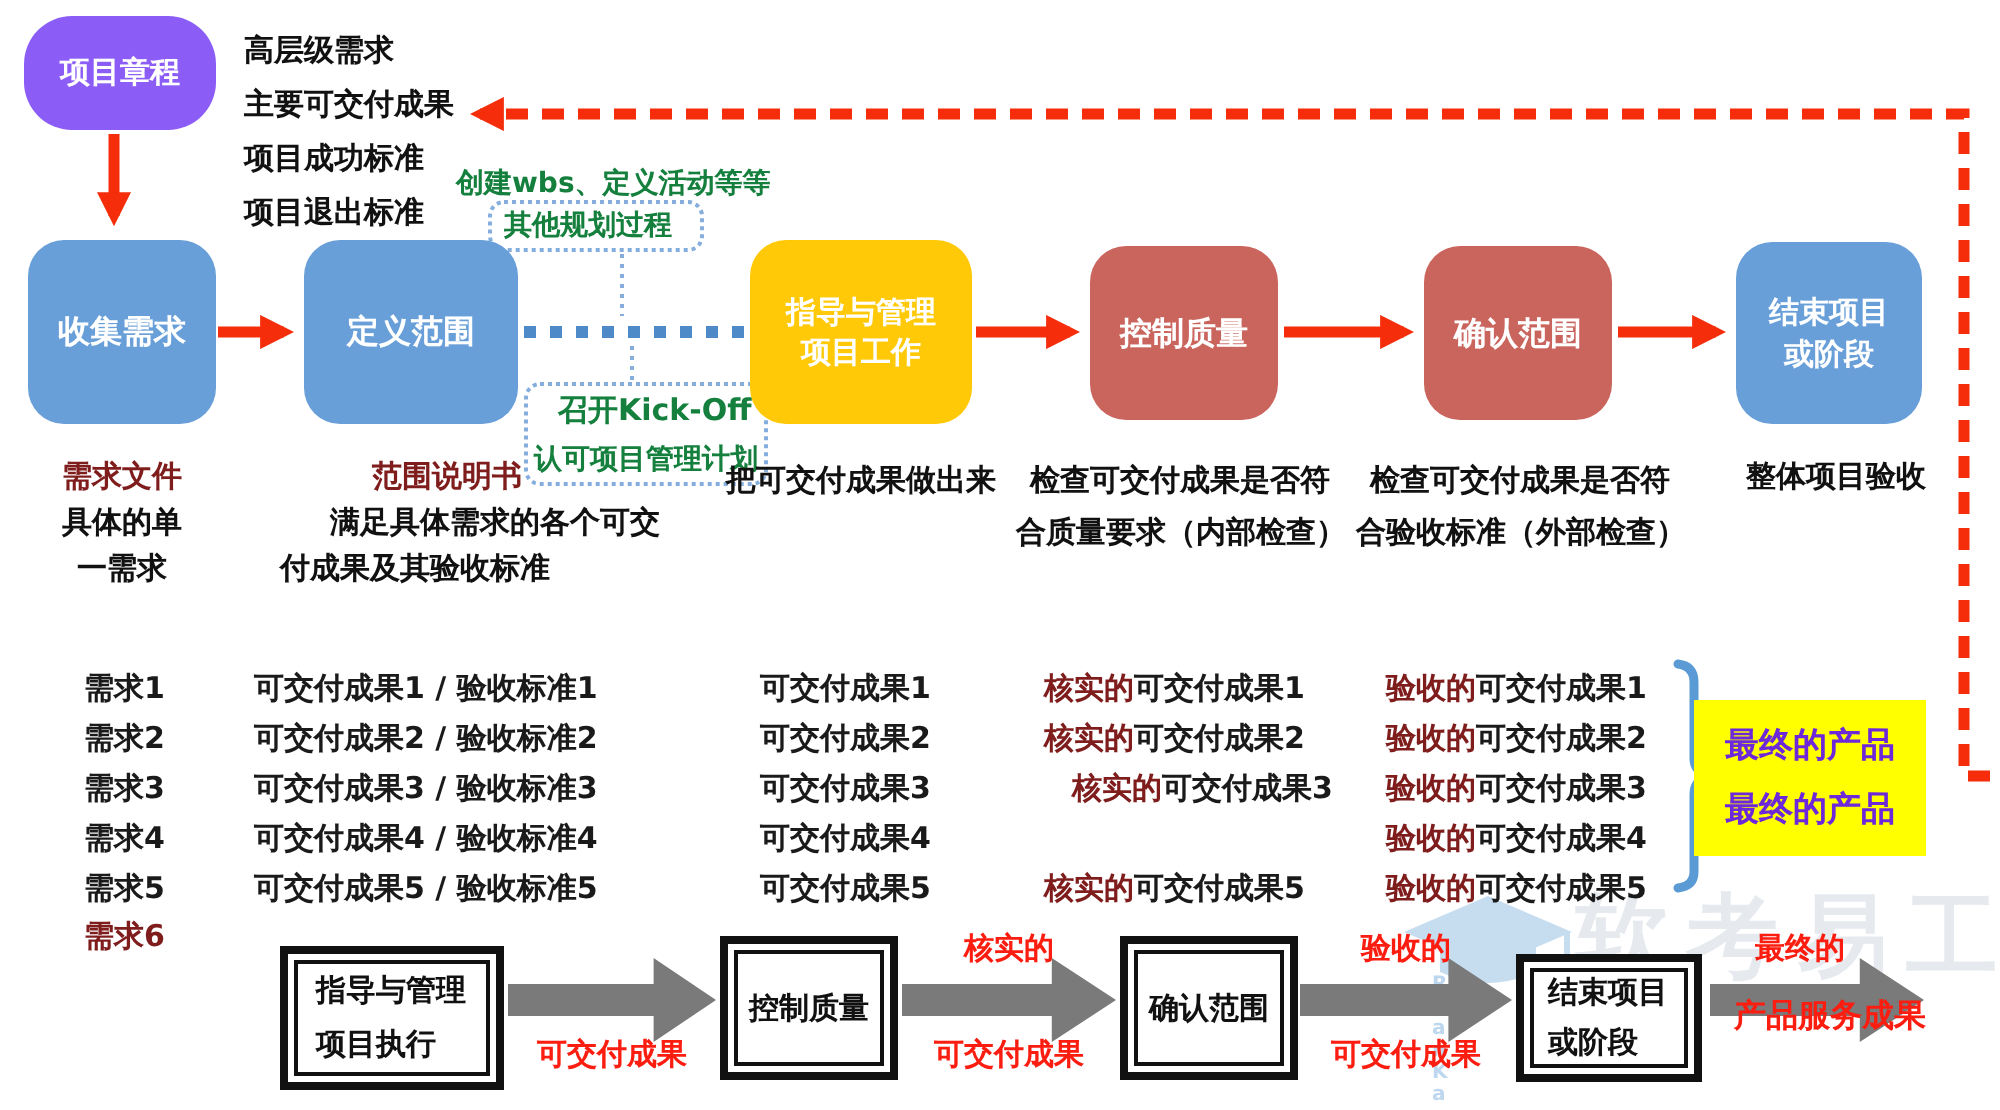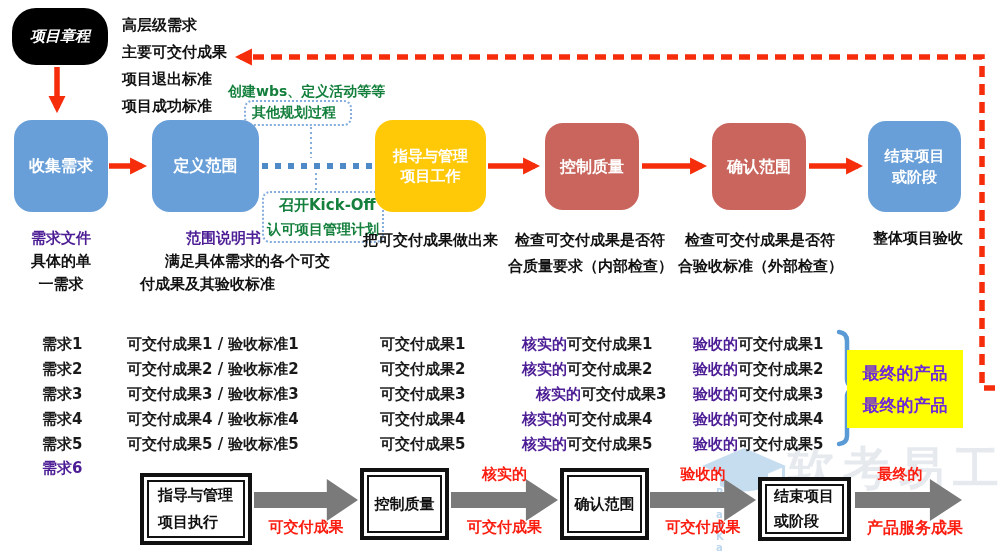--- a/index.html
+++ b/index.html
@@ -7,27 +7,27 @@
   body {
     position:relative; width:1000px; height:555px; background:#ffffff;
     font-family:"DejaVu Sans","Liberation Sans",sans-serif; overflow:hidden;
     font-weight:bold; color:#1a1a1a;
   }
   .node {
     position:absolute; border-radius:18px; color:#fff; font-weight:bold;
     display:flex; flex-direction:column; align-items:center; justify-content:center;
     text-align:center; font-size:16px; line-height:1.35;
   }
-  .charter { background:#000000; border-radius:24px; font-size:15px;font-style:italic; }
+  .charter { background:#8b5cf6; border-radius:24px; font-size:15px; }
   .blue   { background:#689FD8; }
   .yellow { background:#FFC907; }
   .maroon { background:#C9655D; }
   .toplist { position:absolute; left:122px; top:12px; font-size:15px; line-height:27px; color:#111; }
   .desc { position:absolute; font-size:15px; text-align:center; color:#111; white-space:nowrap; }
-  .red  { color:#4c1d95; }
+  .red  { color:#7f1d1d; }
   .callout {
     position:absolute; border:2px dotted #85AEDD; border-radius:8px;
     background:transparent; text-align:center;
   }
   .callout-text { position:absolute; font-size:14px; color:#15803d; white-space:nowrap; text-align:center; }
   .listrow { position:absolute; white-space:nowrap; font-size:15px; }
   .finalbox {
     position:absolute; left:847px; top:350px; width:116px; height:78px; background:#FFFF00;
     display:flex; flex-direction:column; align-items:center; justify-content:center;
     font-size:17px; line-height:1.9; color:#6d28d9; text-align:center;
@@ -95,22 +95,22 @@
     <line x1="316" y1="173" x2="316" y2="190" stroke="#85AEDD" stroke-width="2" stroke-dasharray="2 3"></line>
   </svg>
 
   <div class="node charter" style="left:12px; top:8px; width:96px; height:57px;">
     <span>项目章程</span>
   </div>
 
   <div class="toplist">
     <div>高层级需求</div>
     <div>主要可交付成果</div>
+    <div>项目成功标准</div>
     <div>项目退出标准</div>
-    <div>项目成功标准</div>
   </div>
 
   <div class="callout-text" style="left:228px; top:83px;">创建wbs、定义活动等等</div>
   <div class="callout" style="left:244px; top:100px; width:108px; height:26px;"></div>
   <div class="callout-text" style="left:252px; top:104px;">其他规划过程</div>
 
   <div class="callout" style="left:262px; top:191px; width:122px; height:52px;"></div>
   <div class="callout-text" style="left:279px; top:196px; font-size:15px;">召开Kick-Off</div>
   <div class="callout-text" style="left:267px; top:221px;">认可项目管理计划</div>
 
@@ -168,21 +168,20 @@
 
   <div class="listrow" style="left:380px; top:335px;">可交付成果1</div>
   <div class="listrow" style="left:380px; top:360px;">可交付成果2</div>
   <div class="listrow" style="left:380px; top:385px;">可交付成果3</div>
   <div class="listrow" style="left:380px; top:410px;">可交付成果4</div>
   <div class="listrow" style="left:380px; top:435px;">可交付成果5</div>
 
   <div class="listrow" style="left:522px; top:335px;"><span class="red">核实的</span><span>可交付成果1</span></div>
   <div class="listrow" style="left:522px; top:360px;"><span class="red">核实的</span><span>可交付成果2</span></div>
   <div class="listrow" style="left:522px; top:385px;margin-left:14px;"><span class="red">核实的</span><span>可交付成果3</span></div>
-  <div class="listrow" style="left:522px; top:410px;"><span class="red">核实的</span><span>可交付成果4</span></div>
   <div class="listrow" style="left:522px; top:435px;"><span class="red">核实的</span><span>可交付成果5</span></div>
 
   <div class="listrow" style="left:693px; top:335px;"><span class="red">验收的</span><span>可交付成果1</span></div>
   <div class="listrow" style="left:693px; top:360px;"><span class="red">验收的</span><span>可交付成果2</span></div>
   <div class="listrow" style="left:693px; top:385px;"><span class="red">验收的</span><span>可交付成果3</span></div>
   <div class="listrow" style="left:693px; top:410px;"><span class="red">验收的</span><span>可交付成果4</span></div>
   <div class="listrow" style="left:693px; top:435px;"><span class="red">验收的</span><span>可交付成果5</span></div>
 
   <div class="finalbox">
     <span>最终的产品</span>
@@ -209,15 +208,15 @@
   <div class="barrow" style="left:650px; top:479px; width:106px;"></div>
   <div class="alabel" style="left:650px; top:465px; width:106px;">验收的</div>
   <div class="alabel" style="left:650px; top:518px; width:106px;">可交付成果</div>
 
   <div class="bbox" style="left:758px; top:477px; width:93px; height:64px; text-align:left; padding-left:12px; line-height:1.7;">
     <span>结束项目</span>
     <span>或阶段</span>
   </div>
   <div class="barrow" style="left:855px; top:479px; width:107px;"></div>
   <div class="alabel" style="left:855px; top:465px; width:90px;">最终的</div>
-  <div class="alabel" style="left:850px; top:518px; width:130px; font-size:16px;">产品服务成果</div>
+  <div class="alabel" style="left:850px; top:498px; width:130px; font-size:16px;">产品服务成果</div>
 
 </div>
 
 </body></html>

